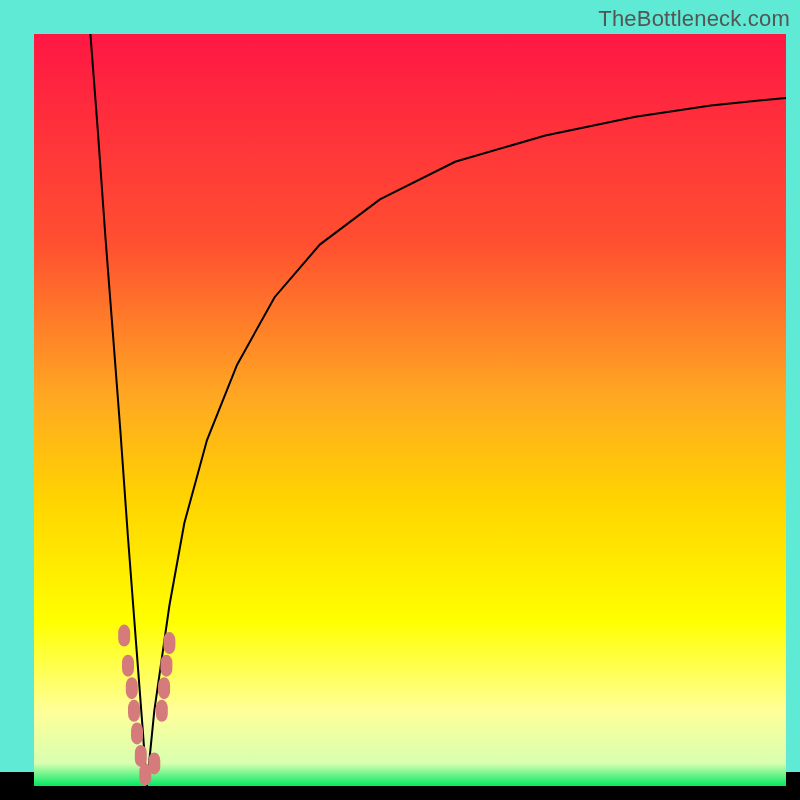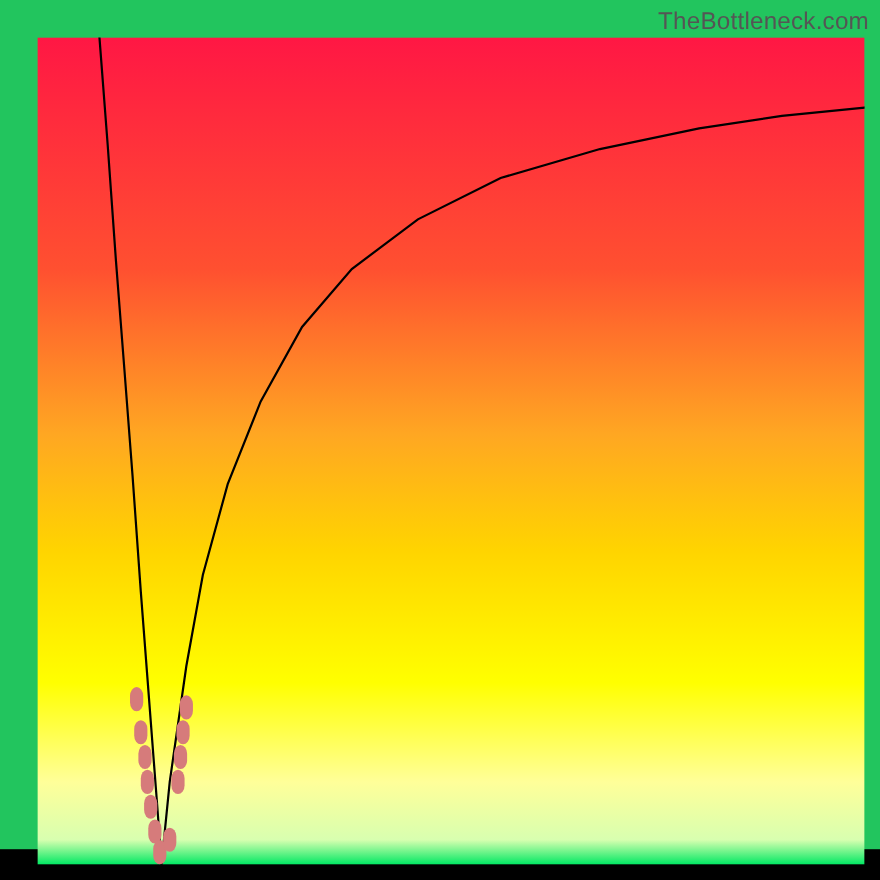--- a/index.html
+++ b/index.html
@@ -8,21 +8,21 @@
     width: 800px;
     height: 800px;
     overflow: hidden;
     background: #000;
     font-family: Arial, Helvetica, sans-serif;
   }
   .frame {
     position: relative;
     width: 800px;
     height: 772px;
-    background: #22c55e;
+    background: #5eead4;
   }
   .plot-area {
     position: absolute;
     left: 34px;
     top: 34px;
     width: 752px;
     height: 752px;
   }
   .plot-area svg {
     display: block;

